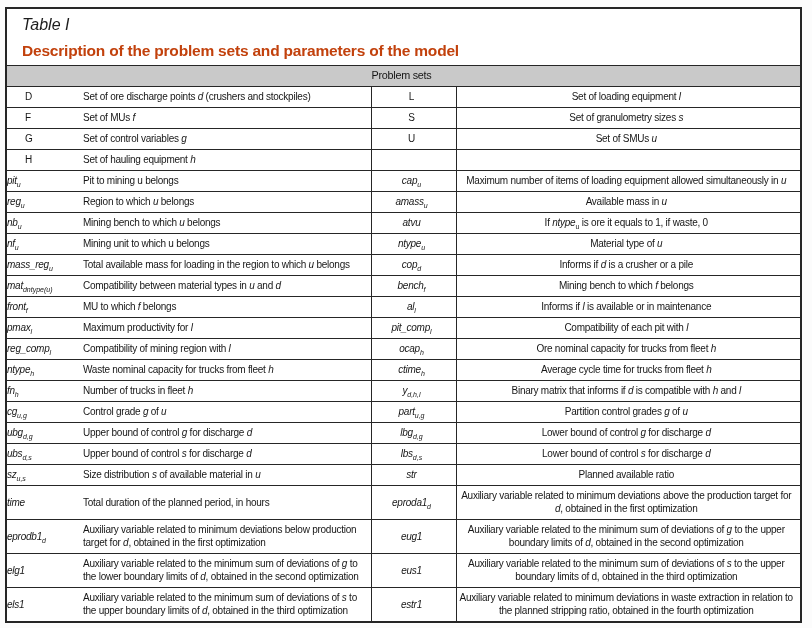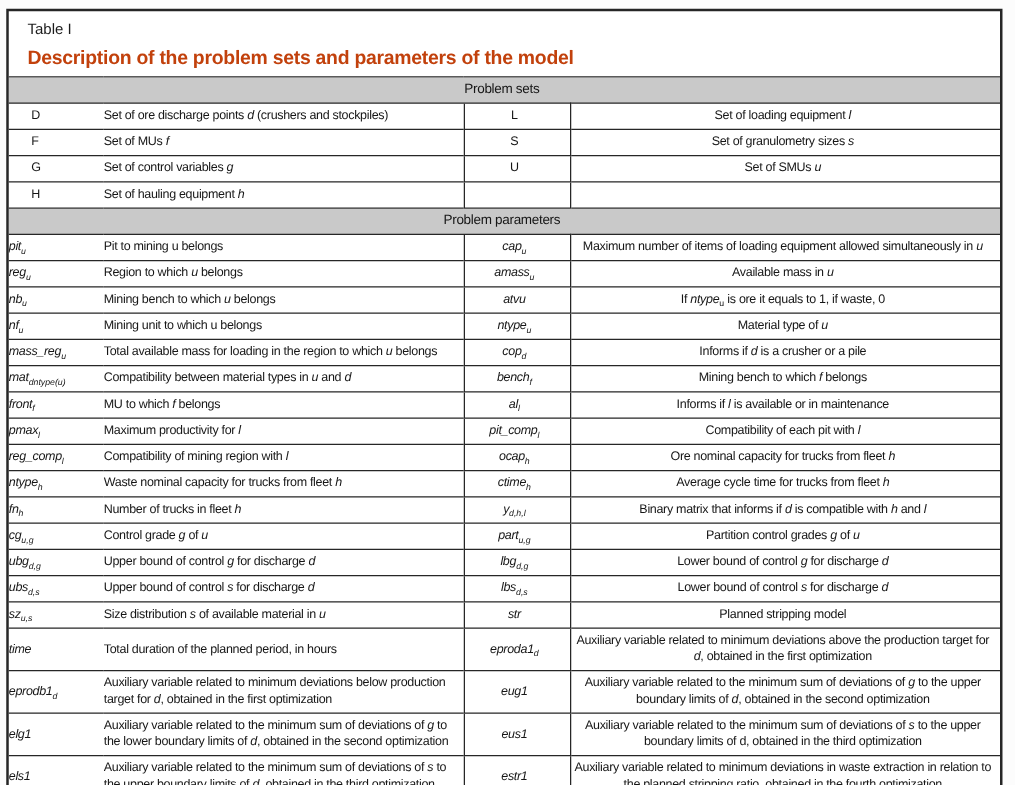--- a/index.html
+++ b/index.html
@@ -21,21 +21,22 @@
     left:5px;top:7px;
     width:797px;
     border:2px solid var(--line);
     background:#ffffff;
     box-sizing:border-box;
   }
   .table-head{
     padding:7px 14px 5px 15px;
   }
   .table-label{
-    font-size:12px;
+    font-style:italic;
+    font-size:16px;
     color:#1c1c1c;
     margin-bottom:8px;
   }
   .table-title{
     font-weight:bold;
     font-size:15.5px;
     letter-spacing:-0.2px;
     color:#c2410c;
   }
   table.ptable{
@@ -114,23 +115,20 @@
             <td class="var-b">U</td>
             <td class="desc-b">Set of SMUs <i>u</i></td>
           </tr>
           <tr class="sets-row">
             <td class="var-a">H</td>
             <td class="desc-a">Set of hauling equipment <i>h</i></td>
             <td class="var-b"></td>
             <td class="desc-b"></td>
           </tr>
           <tr>
-            <td colspan="4" class="section-band">Problem parameters</td>
-          </tr>
-          <tr>
             <td class="var-a"><i>pit</i><sub>u</sub></td>
             <td class="desc-a">Pit to mining u belongs</td>
             <td class="var-b"><i>cap</i><sub>u</sub></td>
             <td class="desc-b">Maximum number of items of loading equipment allowed simultaneously in <i>u</i></td>
           </tr>
           <tr>
             <td class="var-a"><i>reg</i><sub>u</sub></td>
             <td class="desc-a">Region to which <i>u</i> belongs</td>
             <td class="var-b"><i>amass</i><sub>u</sub></td>
             <td class="desc-b">Available mass in <i>u</i></td>
@@ -204,21 +202,21 @@
           <tr>
             <td class="var-a"><i>ubs</i><sub>d,s</sub></td>
             <td class="desc-a">Upper bound of control <i>s</i> for discharge <i>d</i></td>
             <td class="var-b"><i>lbs</i><sub>d,s</sub></td>
             <td class="desc-b">Lower bound of control <i>s</i> for discharge <i>d</i></td>
           </tr>
           <tr>
             <td class="var-a"><i>sz</i><sub>u,s</sub></td>
             <td class="desc-a">Size distribution <i>s</i> of available material in <i>u</i></td>
             <td class="var-b"><i>str</i></td>
-            <td class="desc-b">Planned stripping model</td>
+            <td class="desc-b">Planned available ratio</td>
           </tr>
           <tr>
             <td class="var-a"><i>time</i></td>
             <td class="desc-a">Total duration of the planned period, in hours</td>
             <td class="var-b"><i>eproda1</i><sub>d</sub></td>
             <td class="desc-b">Auxiliary variable related to minimum deviations above the production target for <i>d</i>, obtained in the first optimization</td>
           </tr>
           <tr>
             <td class="var-a"><i>eprodb1</i><sub>d</sub></td>
             <td class="desc-a">Auxiliary variable related to minimum deviations below production target for <i>d</i>, obtained in the first optimization</td>

